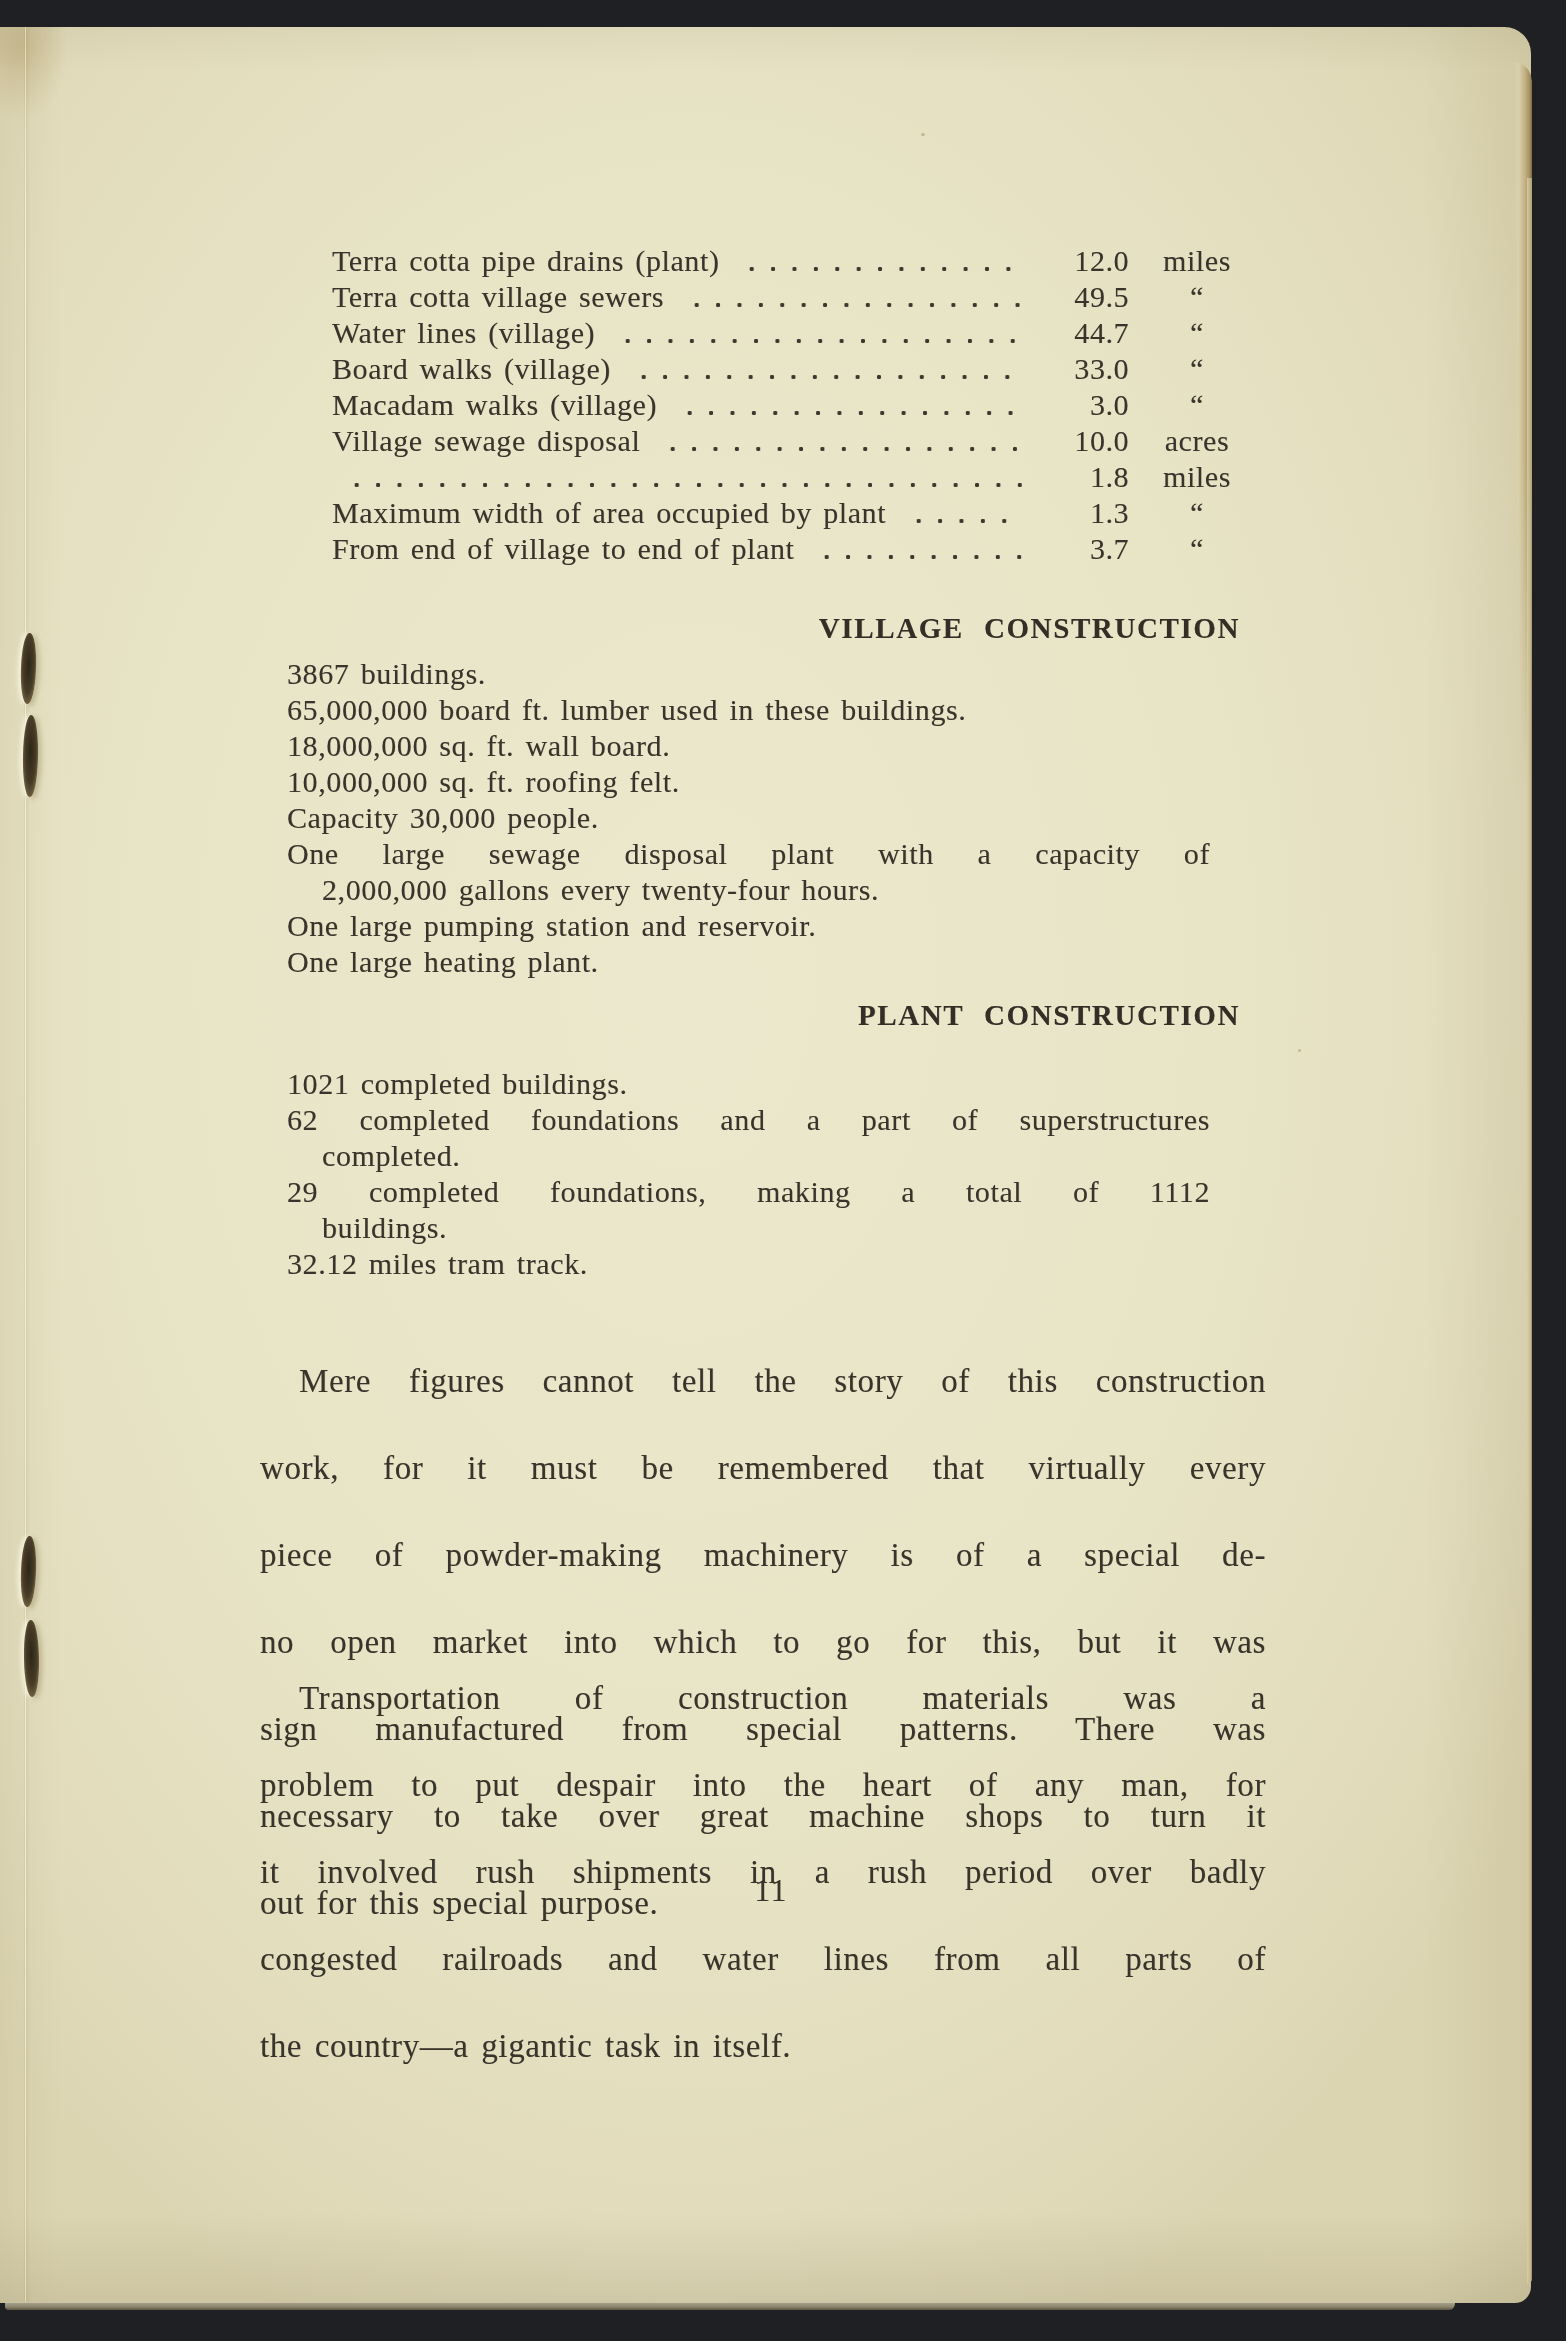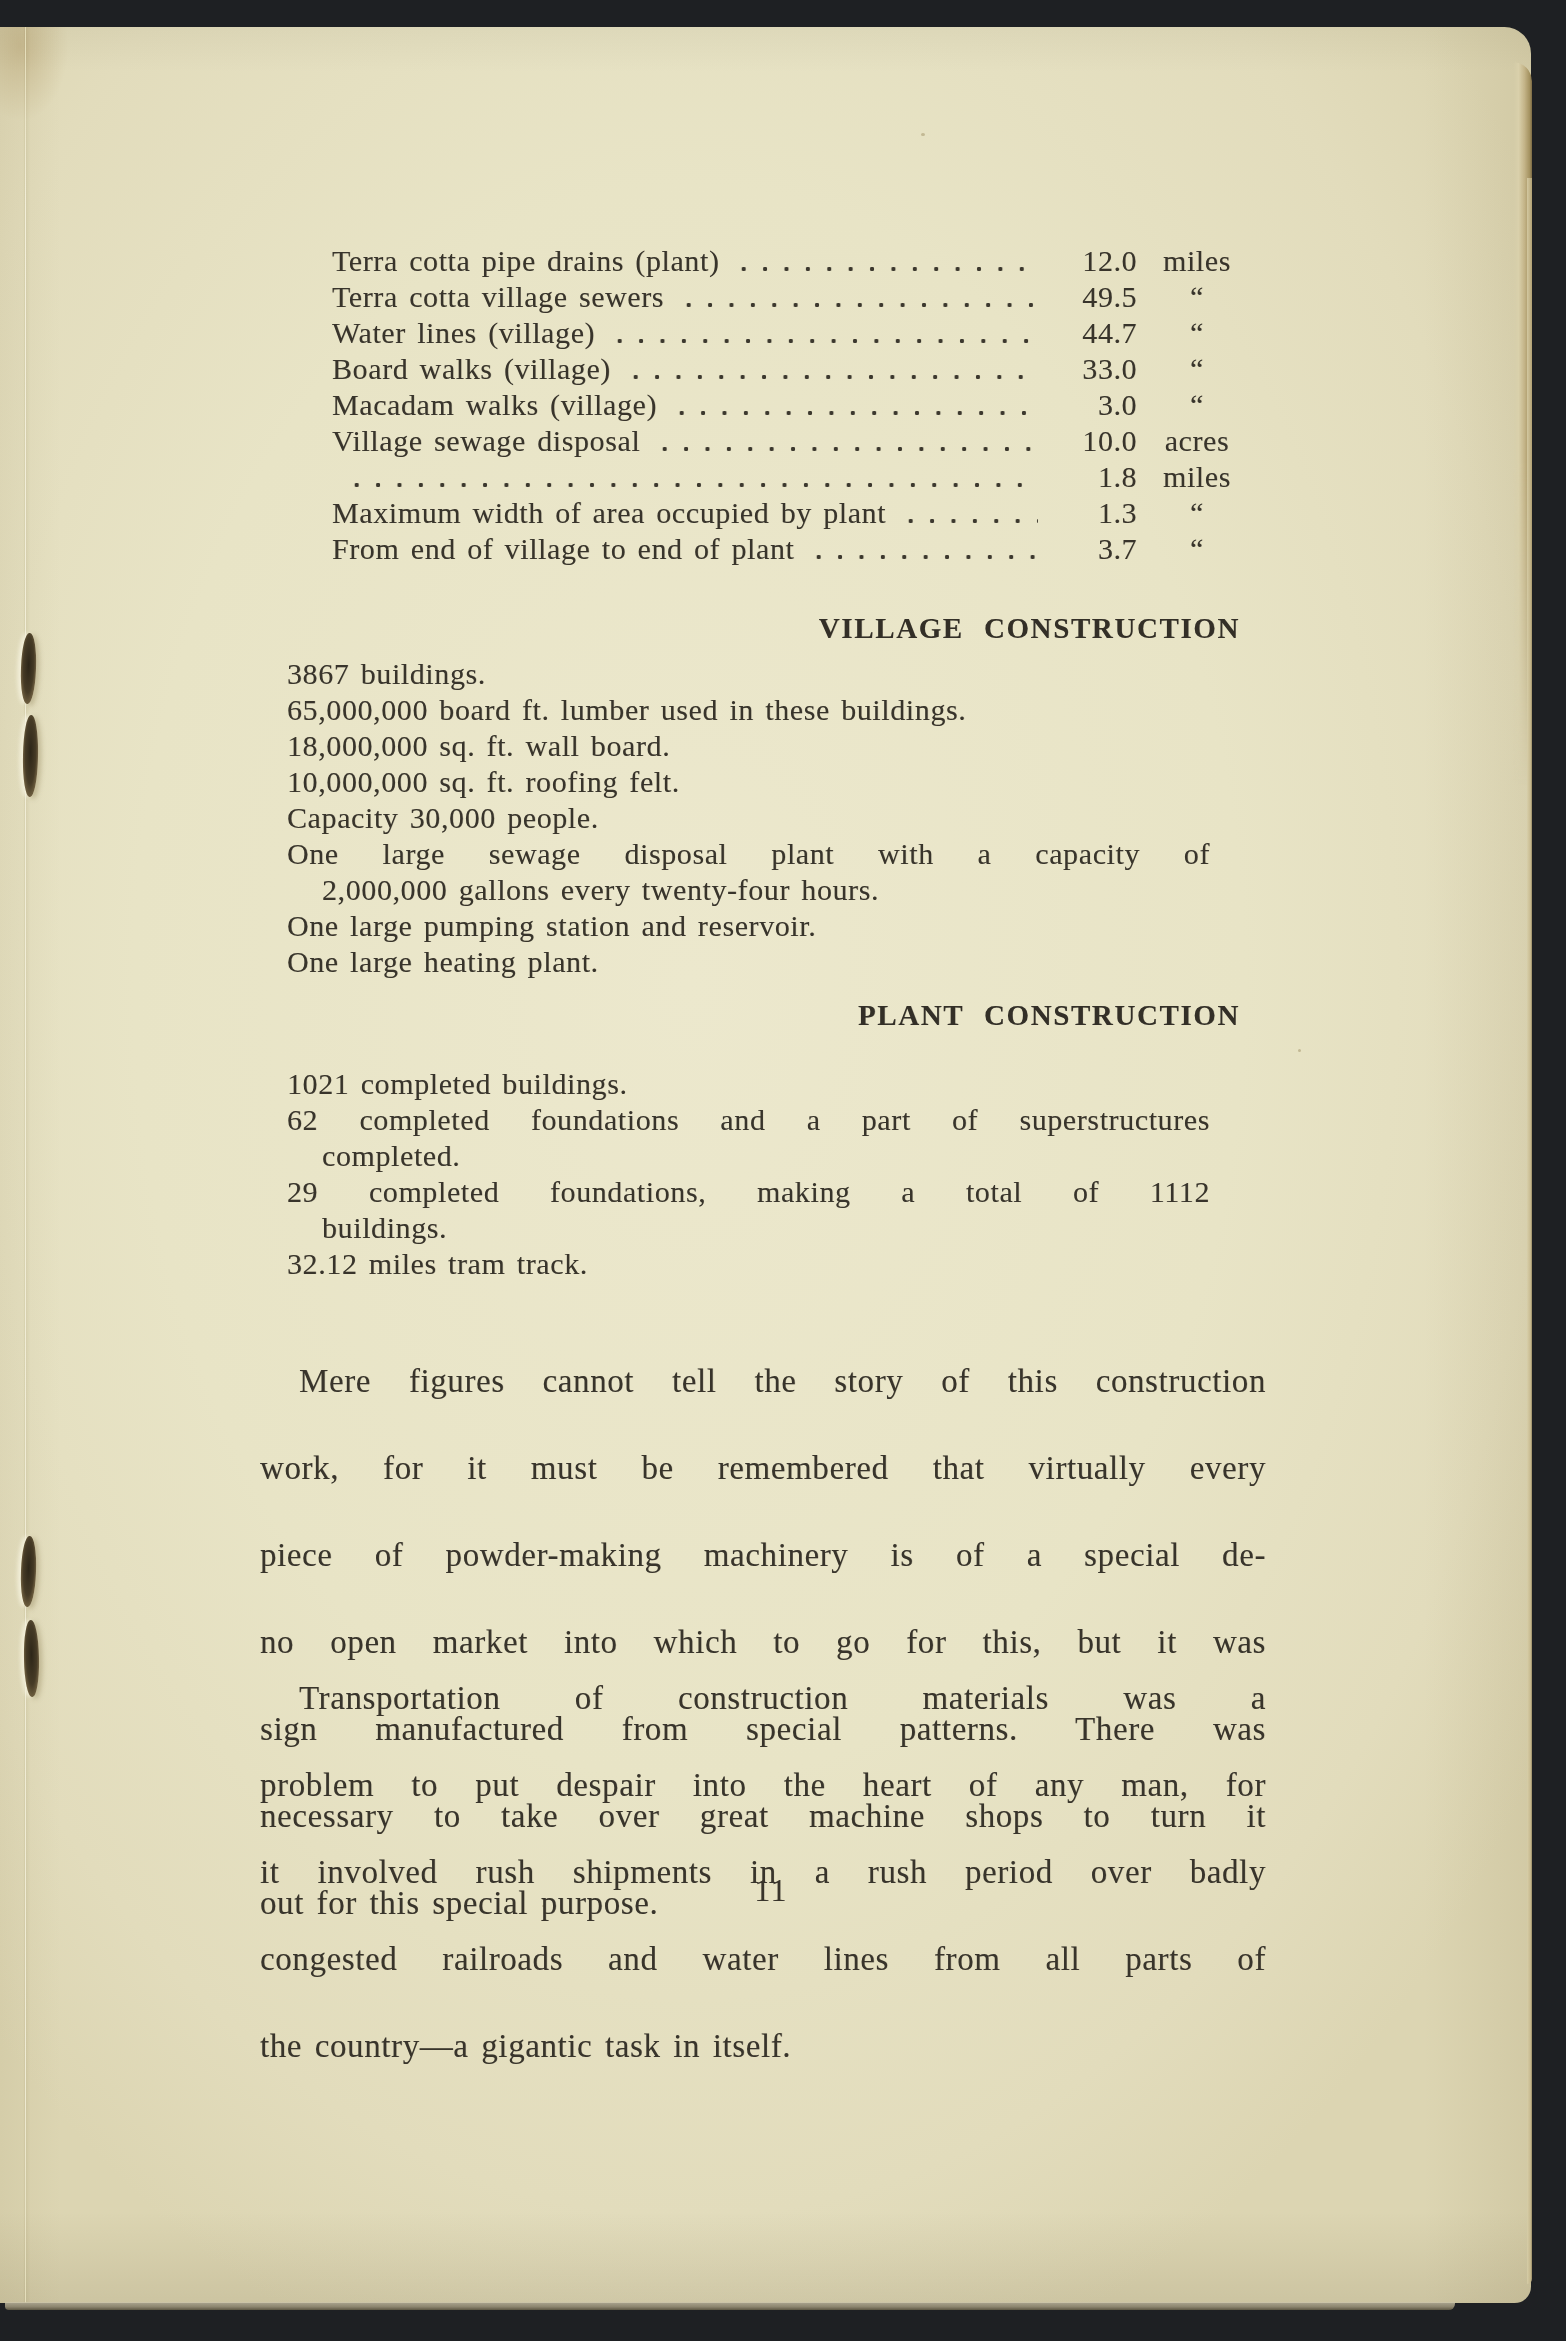--- a/index.html
+++ b/index.html
@@ -58,21 +58,21 @@
   .stitch.s3{left:21.4px;top:1509px;width:15px;height:71px;transform:rotate(2deg);}
   .stitch.s4{left:24px;top:1593px;width:15px;height:77px;transform:rotate(-1deg);}
   .speck{position:absolute;border-radius:50%;background:rgba(130,108,60,0.35);}
   
   .txt{letter-spacing:0.6px;word-spacing:3.2px;
        text-shadow:0.4px 0.4px 0 rgba(56,52,43,0.28);}
   .stats{
     position:absolute;left:332px;top:216px;width:909px;
     font-size:30px;line-height:36px;
   }
-  .srow{display:flex;align-items:baseline;height:36px;white-space:nowrap;}
+  .srow{display:flex;align-items:baseline;height:36px;white-space:nowrap;gap:8px;}
   .slabel{flex:0 0 auto;}
   .sleader{
     flex:1 1 auto;align-self:stretch;margin:0 3.8px 0 8.8px;
     background-image:radial-gradient(circle, #3c382e 1.9px, rgba(0,0,0,0) 2.5px);
     background-size:21.4px 36px;background-repeat:repeat-x;background-position:5px 8.2px;
   }
   .sval{flex:0 0 95px;text-align:right;}
   .sunit{flex:0 0 88px;margin-left:15.8px;text-align:center;}
   .section-head{
     position:absolute;left:287px;width:953px;text-align:right;

